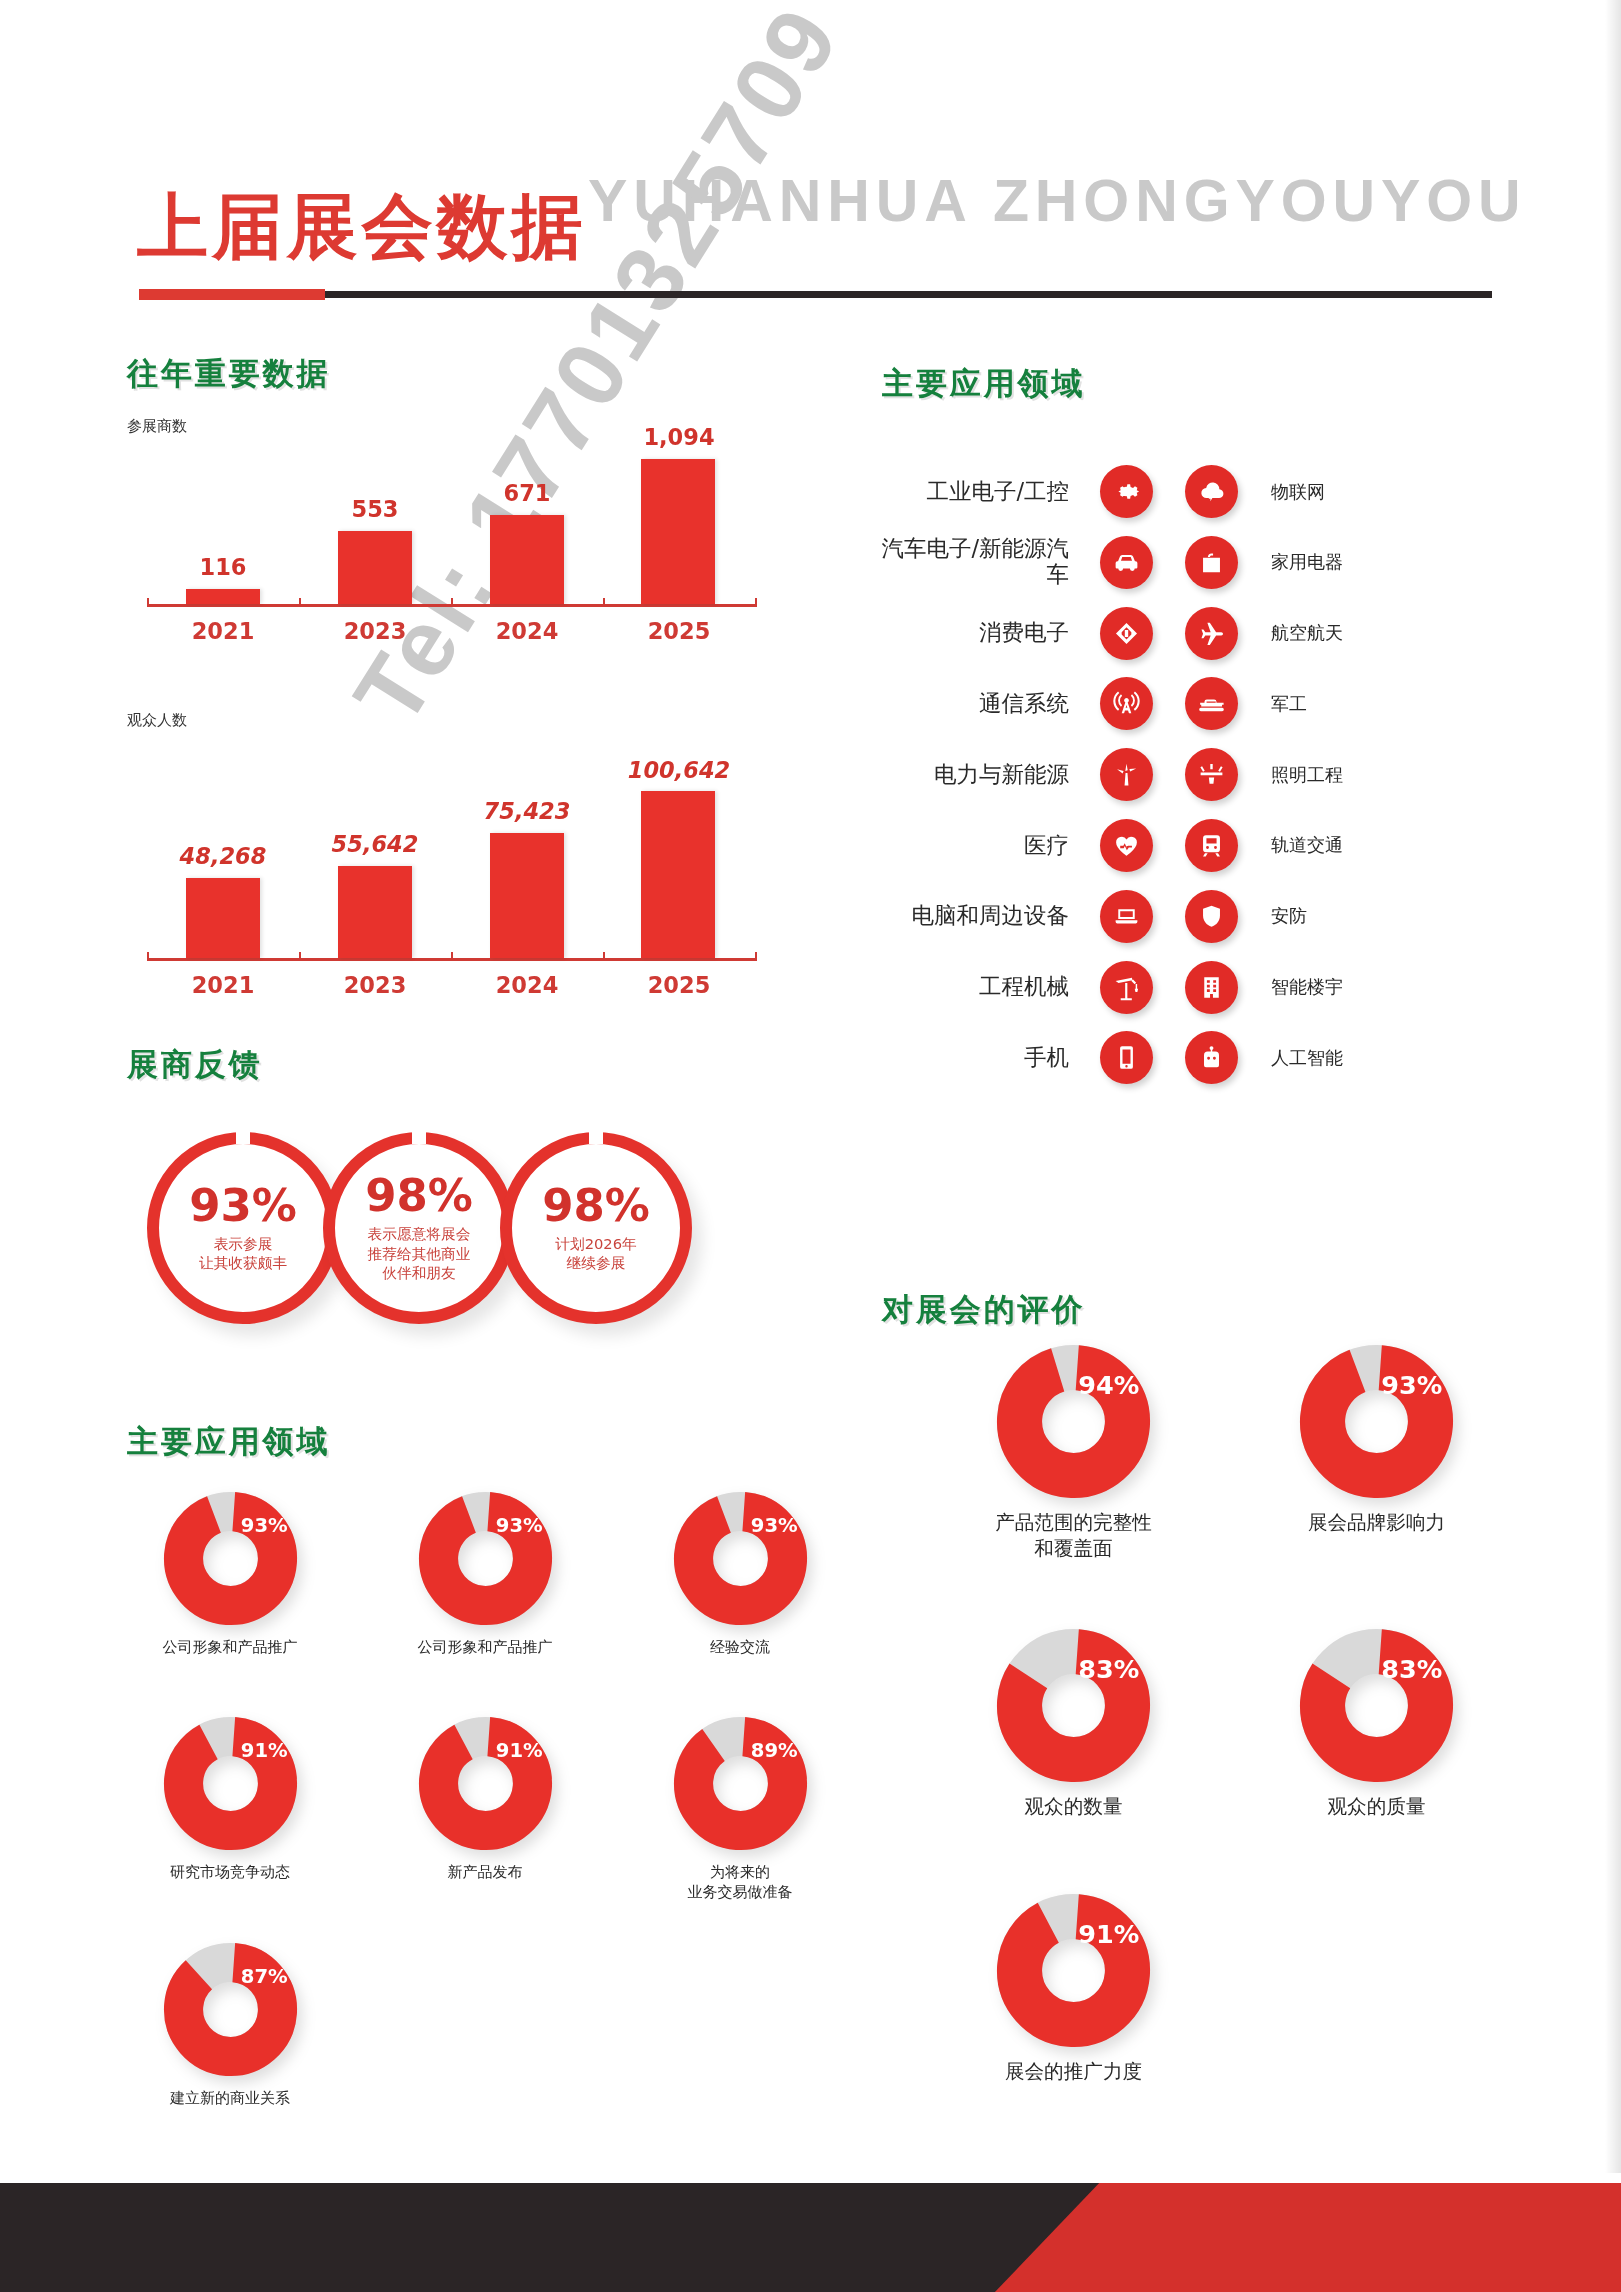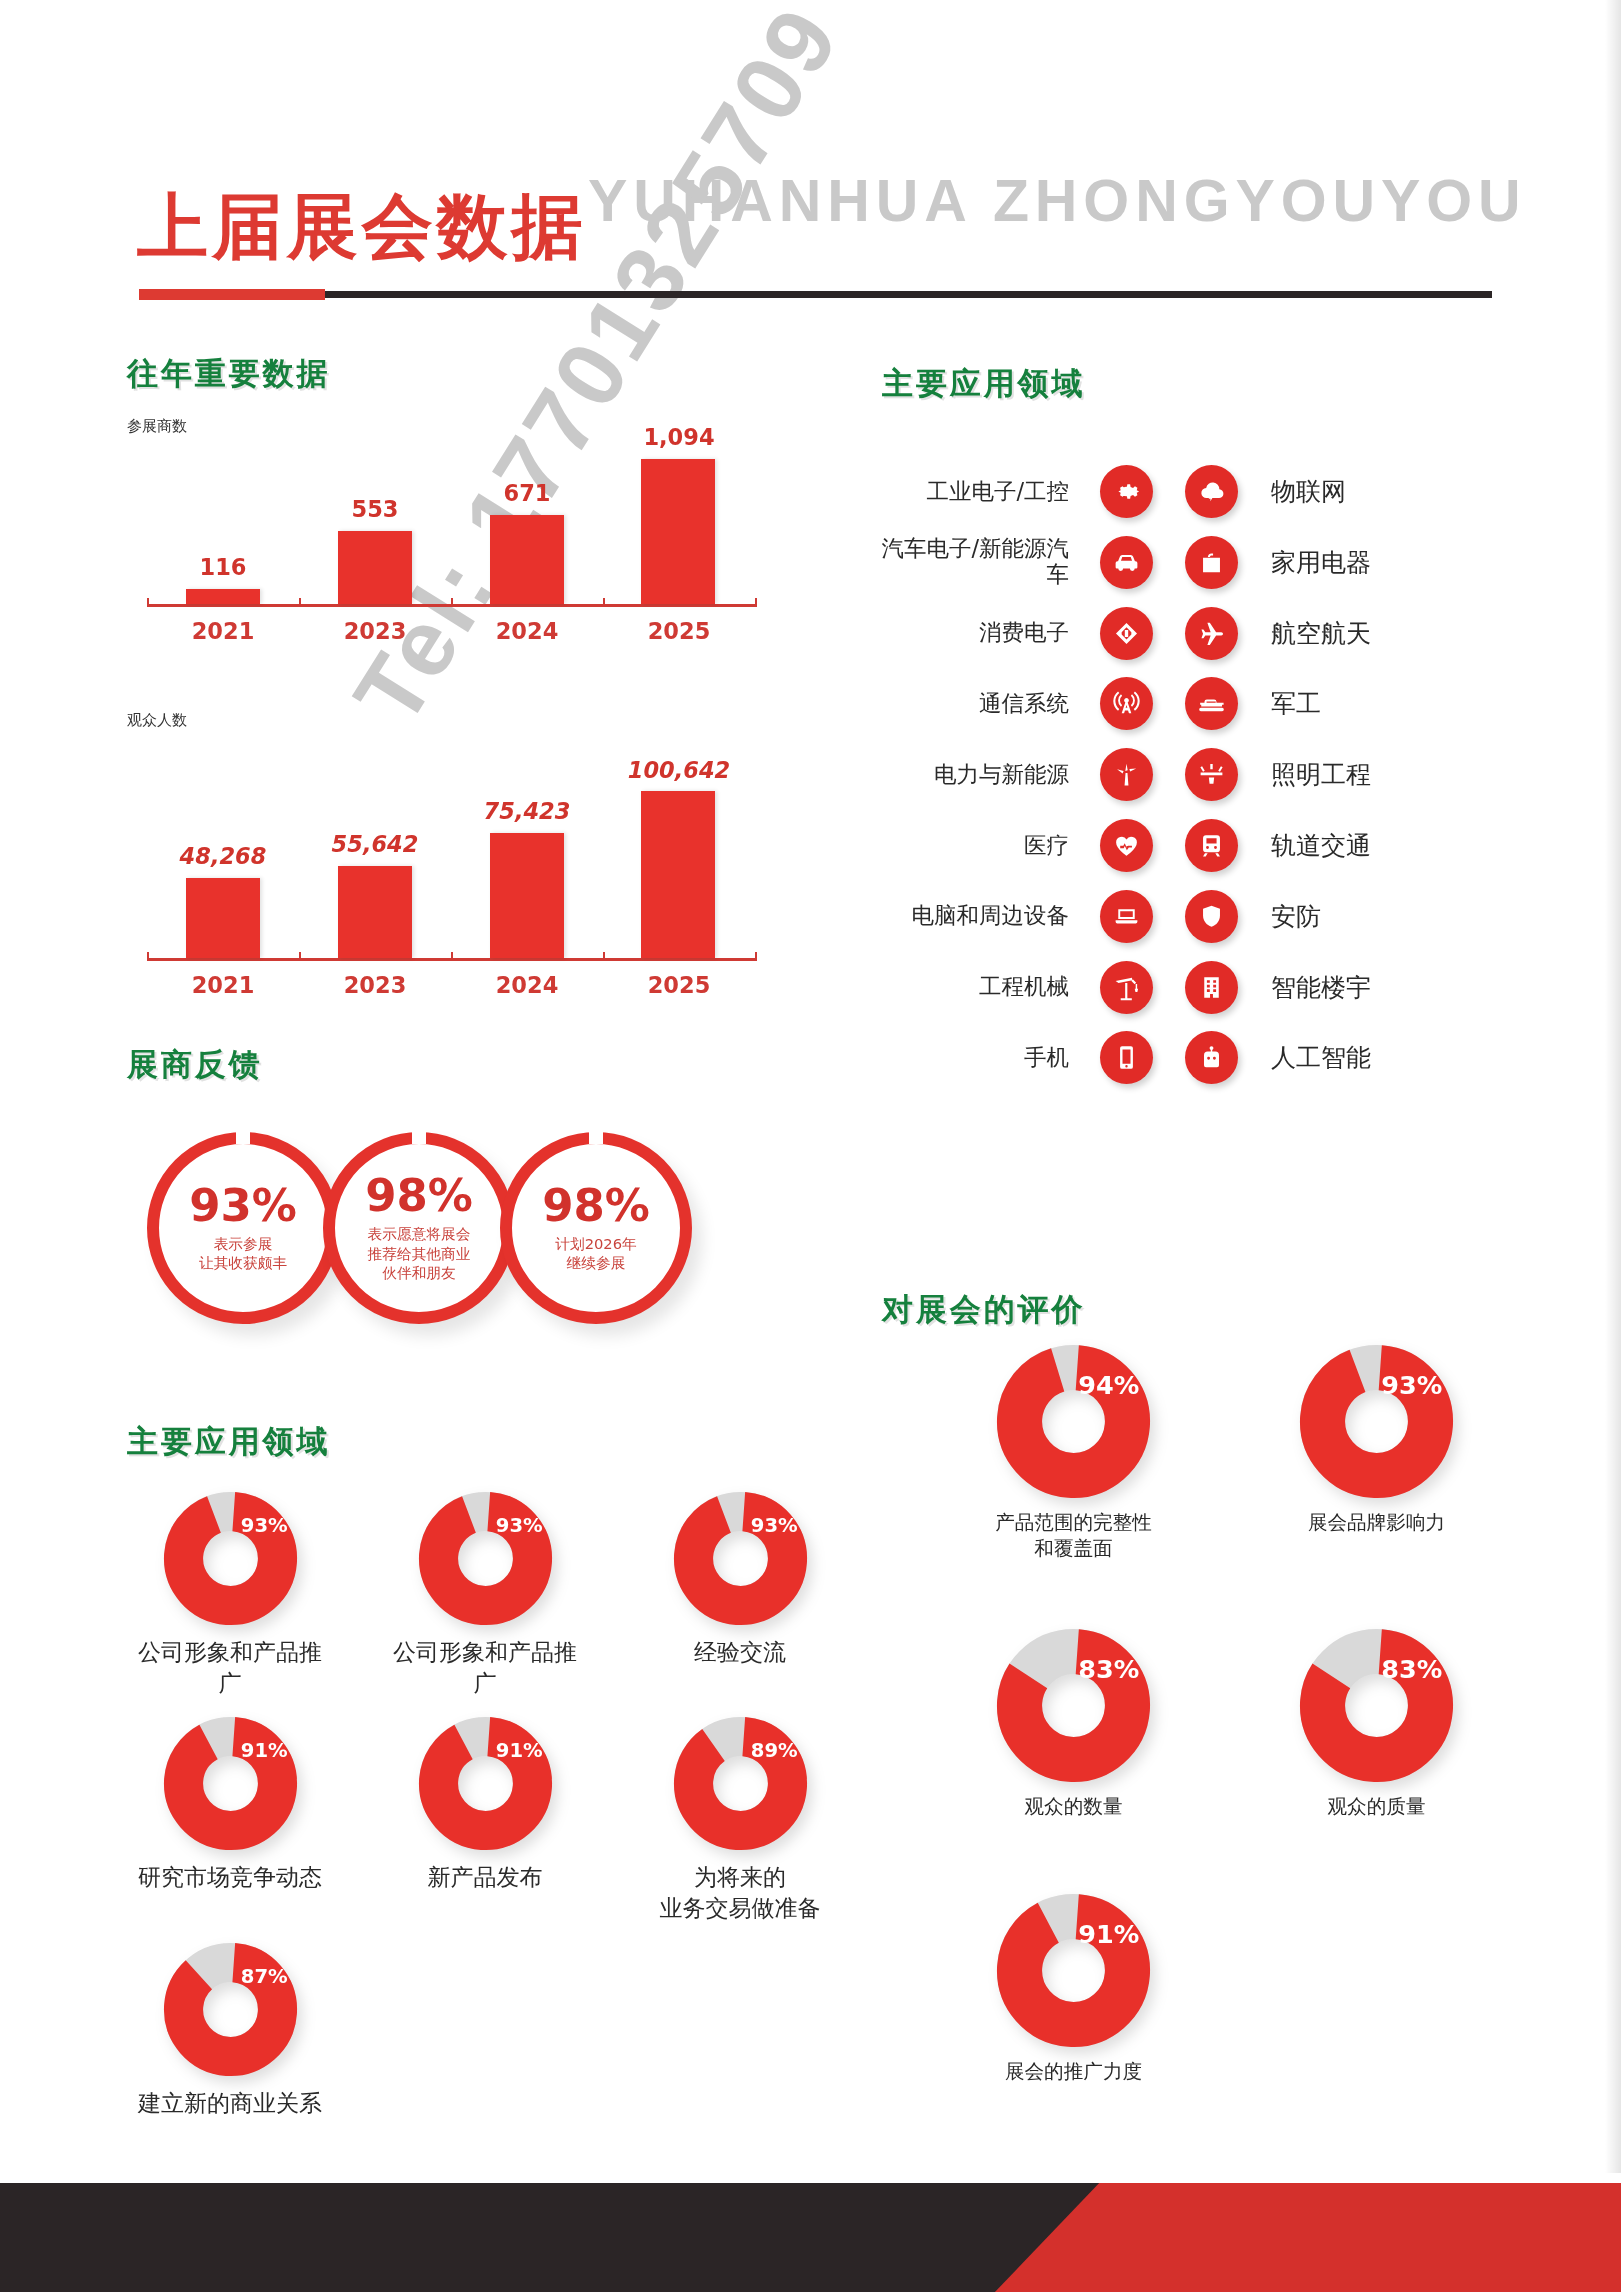--- a/index.html
+++ b/index.html
@@ -54,21 +54,21 @@
       font-style:italic;}
   .bar-val.plain{font-style:normal;}
   .bar-year{position:absolute;font-size:22.5px;font-weight:700;color:#cf3a34;
       font-family:"DejaVu Sans",sans-serif;text-align:center;transform:translateX(-50%);}
 
   
   .apps{position:absolute;left:863px;top:461px;width:549px;}
   .app-row{display:flex;align-items:center;height:61px;margin-bottom:9.8px;}
   .app-l-label{width:206px;text-align:right;padding-right:15.7px;font-size:22.5px;color:#2a2a2a;
      font-family:"DejaVu Sans",sans-serif;line-height:1.15;}
-  .app-r-label{padding-left:17.6px;font-size:25px;color:#2a2a2a;font-family:"DejaVu Sans",sans-serif;}
+  .app-r-label{padding-left:17.6px;font-size:18px;color:#2a2a2a;font-family:"DejaVu Sans",sans-serif;}
   .ico{
     width:53px;height:53px;border-radius:50%;background:#e12b27;flex:none;
     display:flex;align-items:center;justify-content:center;color:#fff;
     box-shadow:2.9px 3.9px 6.9px rgba(0,0,0,.18);margin:0 15.7px;
   }
   .ico svg{width:29px;height:29px;fill:#fff;}
 
   
   .ring{
     position:absolute;width:192px;height:192px;border-radius:50%;
@@ -84,21 +84,21 @@
       font-family:"DejaVu Sans",sans-serif;}
 
   
   .donut-wrap{position:absolute;text-align:center;}
   .donut{position:relative;margin:0 auto;}
   .donut svg{display:block;filter:drop-shadow(5.9px 7.8px 6.9px rgba(0,0,0,.13));}
   .donut-pct{
      position:absolute;font-size:19.6px;font-weight:700;color:#fff;
      font-family:"DejaVu Sans",sans-serif;
   }
-  .donut-lbl{margin-top:9.8px;font-size:23px;color:#2a2a2a;line-height:1.35;
+  .donut-lbl{margin-top:9.8px;font-size:15px;color:#2a2a2a;line-height:1.35;
      font-family:"DejaVu Sans",sans-serif;white-space:pre-line;}
   .big .donut-pct{font-size:25.5px;}
   .big .donut-lbl{font-size:19.6px;}
 </style>
 </head>
 <body>
 
 <div class="page">
 
   <div class="watermark">

